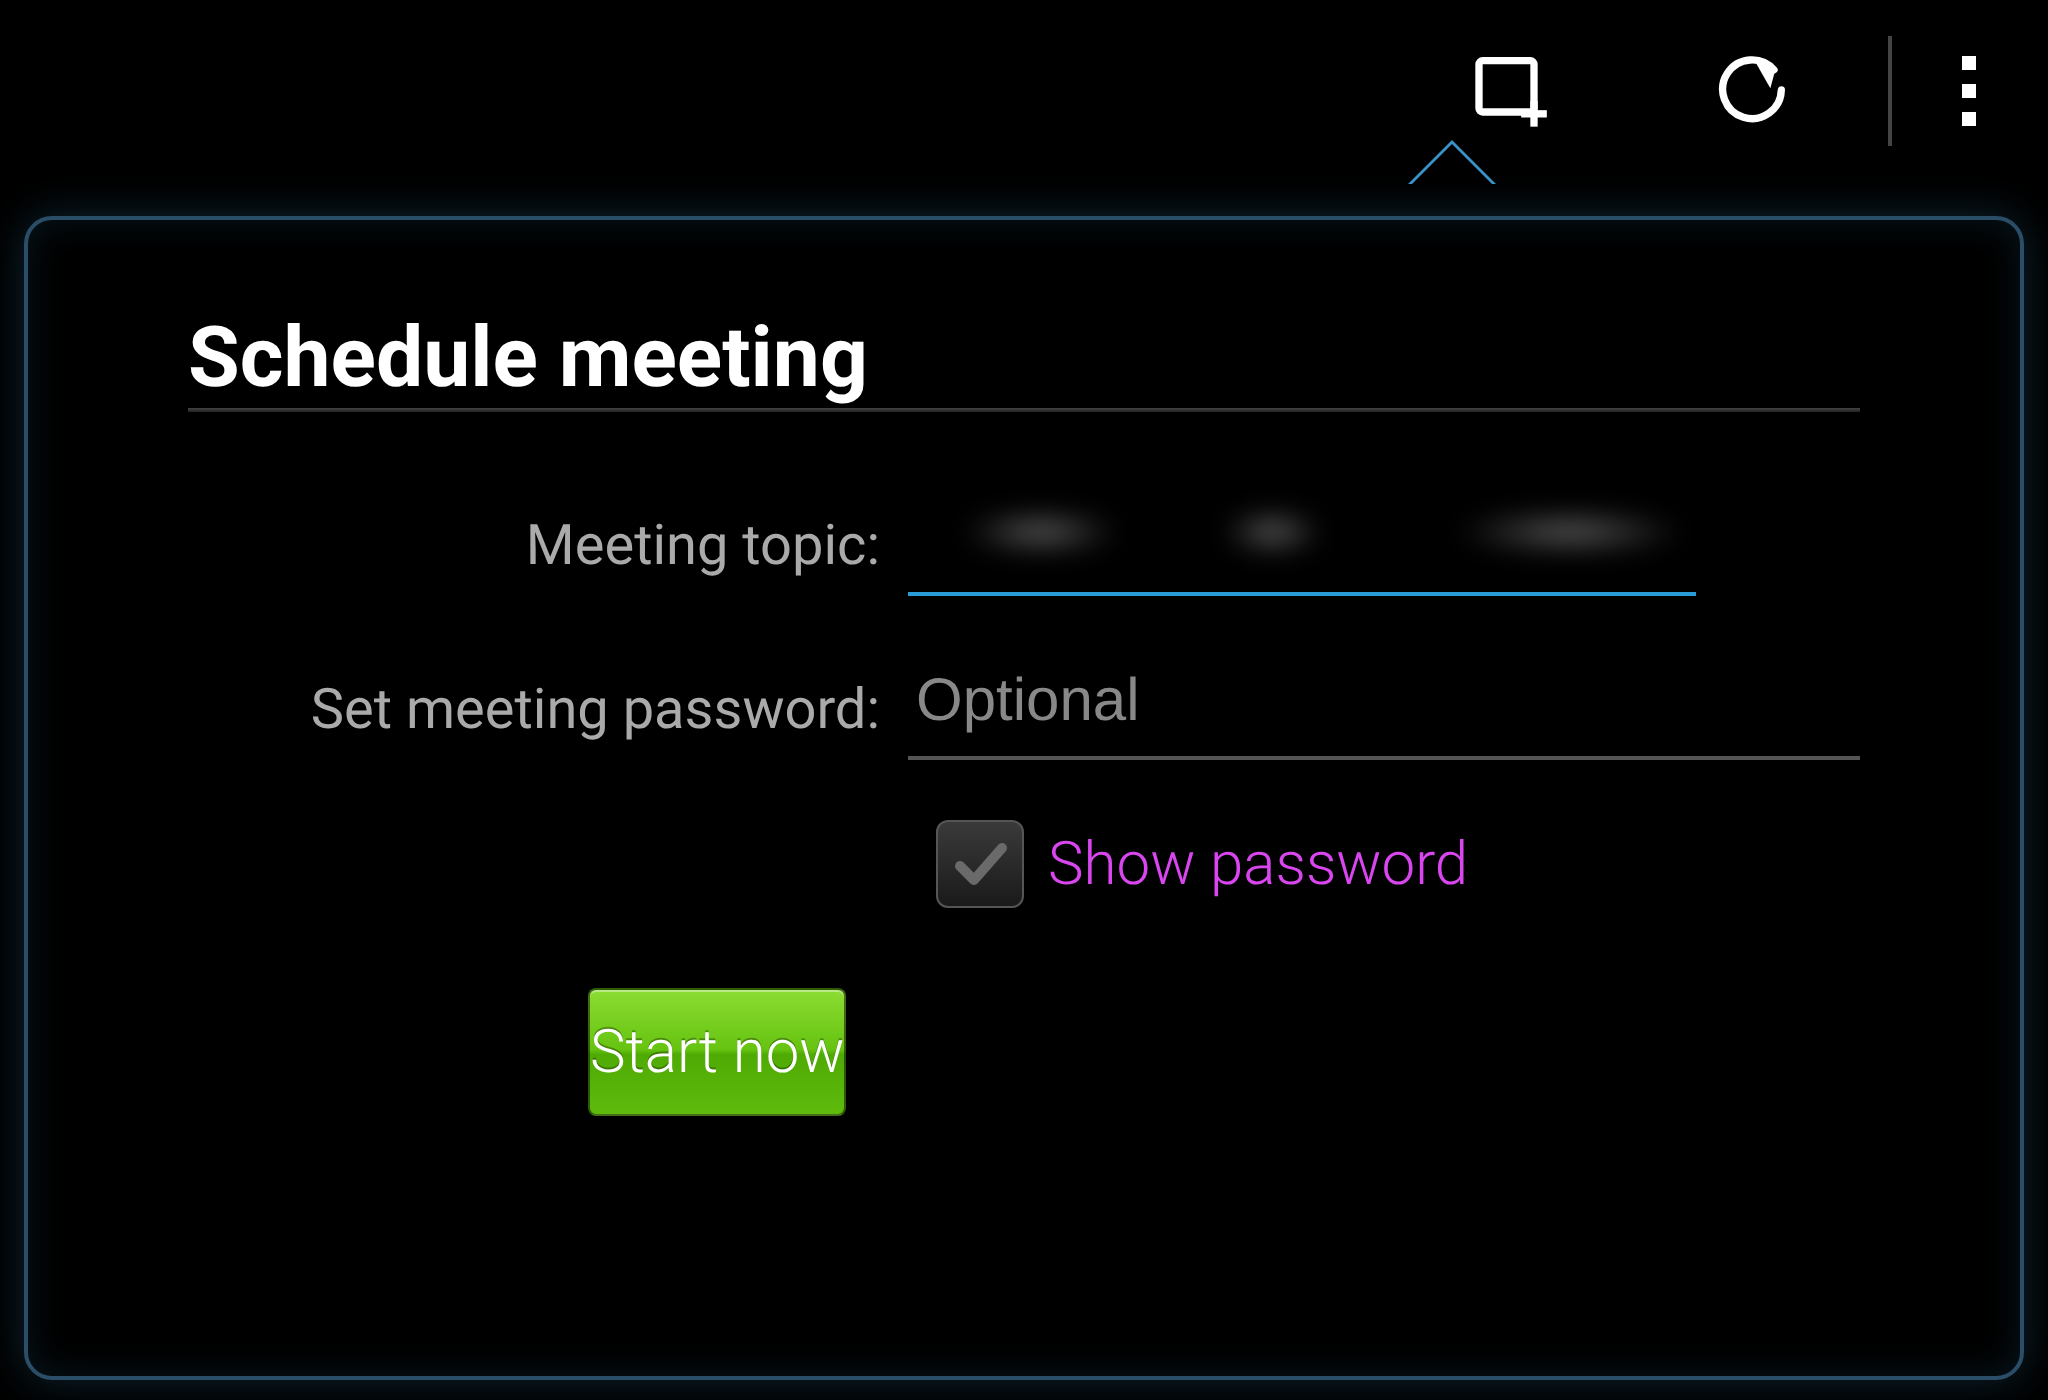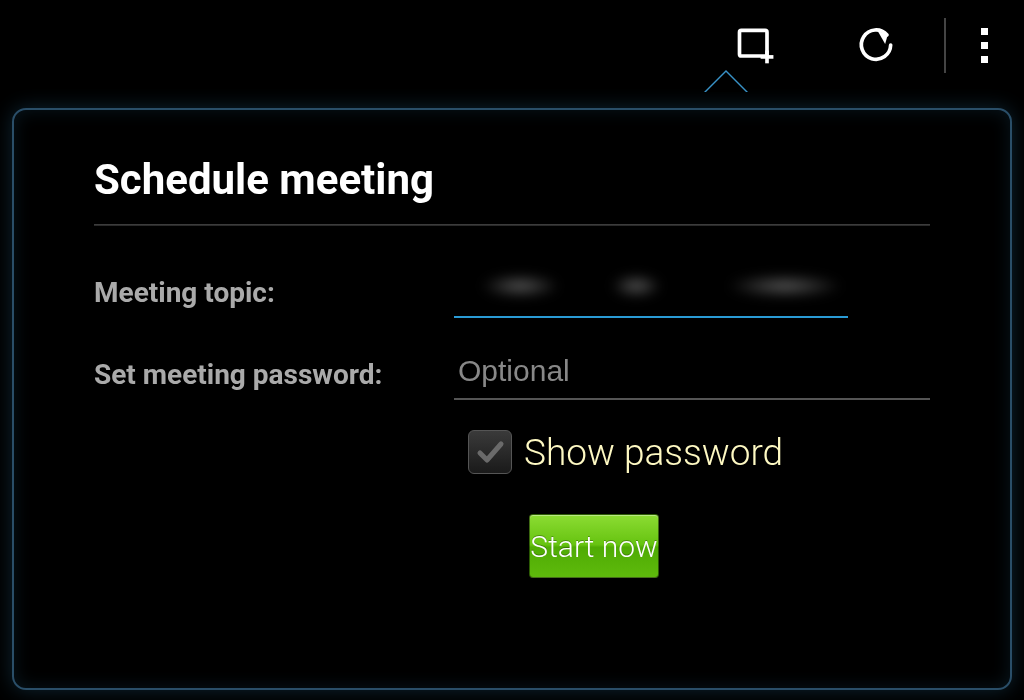--- a/index.html
+++ b/index.html
@@ -84,37 +84,37 @@
     border: 2px solid #2a4e68;
     border-radius: 14px;
     box-shadow: 0 0 20px rgba(56,146,199,0.25), inset 0 0 18px rgba(56,146,199,0.15);
     padding: 45px 80px 50px 80px;
     position: relative;
   }
   .panel-title {
     color: #fff;
     font-size: 42px;
     font-weight: 700;
-    margin-bottom: 20px;
   }
   .title-underline {
     height: 2px;
     background: linear-gradient(to bottom, #444 0%, #222 100%);
     margin-bottom: 40px;
   }
   .form-row {
     display: flex;
     align-items: center;
     margin-bottom: 30px;
   }
   .label {
     width: 360px;
+    text-align: right;
     color: #aaa;
     font-size: 28px;
-    font-weight: 700;
+    font-weight: 400;
     padding-right: 14px;
   }
   .input {
     flex: 1;
     background: transparent;
     border: none;
     border-bottom: 2px solid #555;
     color: #fde047;
     font-size: 30px;
     padding: 6px 4px 10px 4px;
@@ -153,32 +153,31 @@
     border-radius: 6px;
     background: linear-gradient(to bottom, #3a3a3a 0%, #1a1a1a 100%);
     border: 1px solid #555;
     display: flex;
     align-items: center;
     justify-content: center;
     cursor: pointer;
   }
   .checkbox svg { width: 30px; height: 30px; }
   .checkbox-label {
-    color: #fef9c3;
-    font-size: 37px;
+    color: #d946ef;
+    font-size: 30px;
     margin-left: 12px;
     font-weight: 300;
   }
   .button-col {
     margin-left: 200px;
     width: 600px;
     display: flex;
-    flex-direction: column;
+    flex-direction: row;
     gap: 22px;
-    align-items: center;
   }
   .btn {
     height: 64px;
     border-radius: 4px;
     display: flex;
     align-items: center;
     justify-content: center;
     font-size: 30px;
     color: #fff;
     cursor: pointer;

